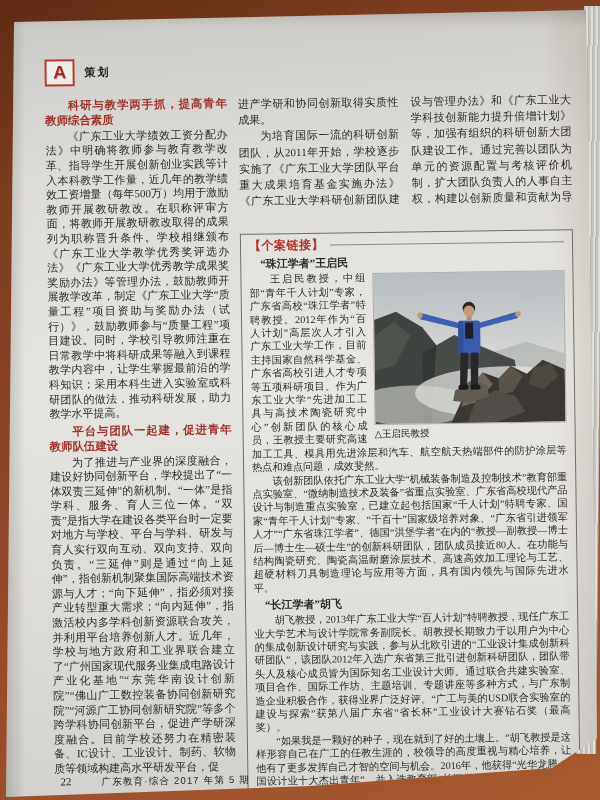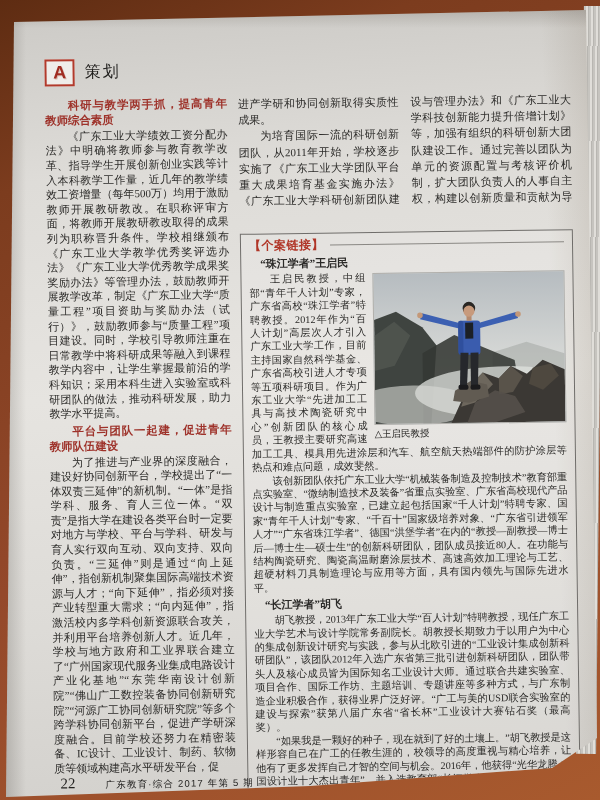--- a/index.html
+++ b/index.html
@@ -31,21 +31,21 @@
   }
   
   .sec-header{display:flex;align-items:center;gap:10px;margin:26px 0 12px 14px;}
   .a-box{
     width:26px;height:23px;border:2px solid #b23a2c;background:#efedea;
     display:flex;align-items:center;justify-content:center;
     font-family:"Liberation Sans","DejaVu Sans",sans-serif;
     font-weight:bold;font-size:18px;color:#a02c22;
     text-shadow:1px 1px 0 #d8bdb4;
   }
-  .sec-title{font-family:"Liberation Sans","DejaVu Sans",sans-serif;font-weight:normal;font-size:16px;color:#1d1c1a;letter-spacing:2px;}
+  .sec-title{font-family:"Liberation Sans","DejaVu Sans",sans-serif;font-weight:bold;font-size:11px;color:#1d1c1a;letter-spacing:2px;}
   
   .cols{display:flex;gap:11px;margin-left:14px;}
   .col-left{width:182px;flex:none;font-size:11px;line-height:14.6px;}
   .col-left p{margin:0;text-align:justify;text-indent:2em;}
   .red-head{
     font-family:"Liberation Sans","DejaVu Sans",sans-serif;
     color:#9e322a;font-weight:bold;font-size:11.4px;line-height:15.4px;
     margin:0 0 2px;text-indent:2em;text-align:justify;
   }
   .red-head.second{margin-top:3px;}
@@ -68,21 +68,21 @@
     color:#b03527;font-weight:bold;font-size:12px;flex:none;letter-spacing:.5px;
   }
   .rule{flex:1;border-top:1px solid #8a8884;height:0;}
   .person-title{font-weight:bold;font-size:11px;line-height:16px;margin:2px 0 1px;text-indent:1em;}
   .case-box p.body{margin:0;text-align:justify;text-indent:2em;}
   .photo-fig{float:right;width:192px;margin:2px 0 2px 7px;}
   .photo-fig svg{display:block;width:190px;height:150px;border:1px solid #b2b0ac;background:#c9cecf;}
   .photo-fig figcaption{font-size:9.5px;line-height:12px;padding-top:3px;color:#1f1e1c;}
   
   .footer{position:absolute;left:20px;top:742px;display:flex;align-items:baseline;gap:30px;}
-  .page-num{font-size:15px;color:#232220;}
+  .page-num{font-size:11px;color:#232220;}
   .journal{font-family:"Liberation Sans","DejaVu Sans",sans-serif;font-size:9.5px;color:#232220;letter-spacing:1.2px;}
 </style>
 </head>
 <body>
 
 <div class="fore-edge"></div>
 
 <div class="page">
   <div class="content">
 

